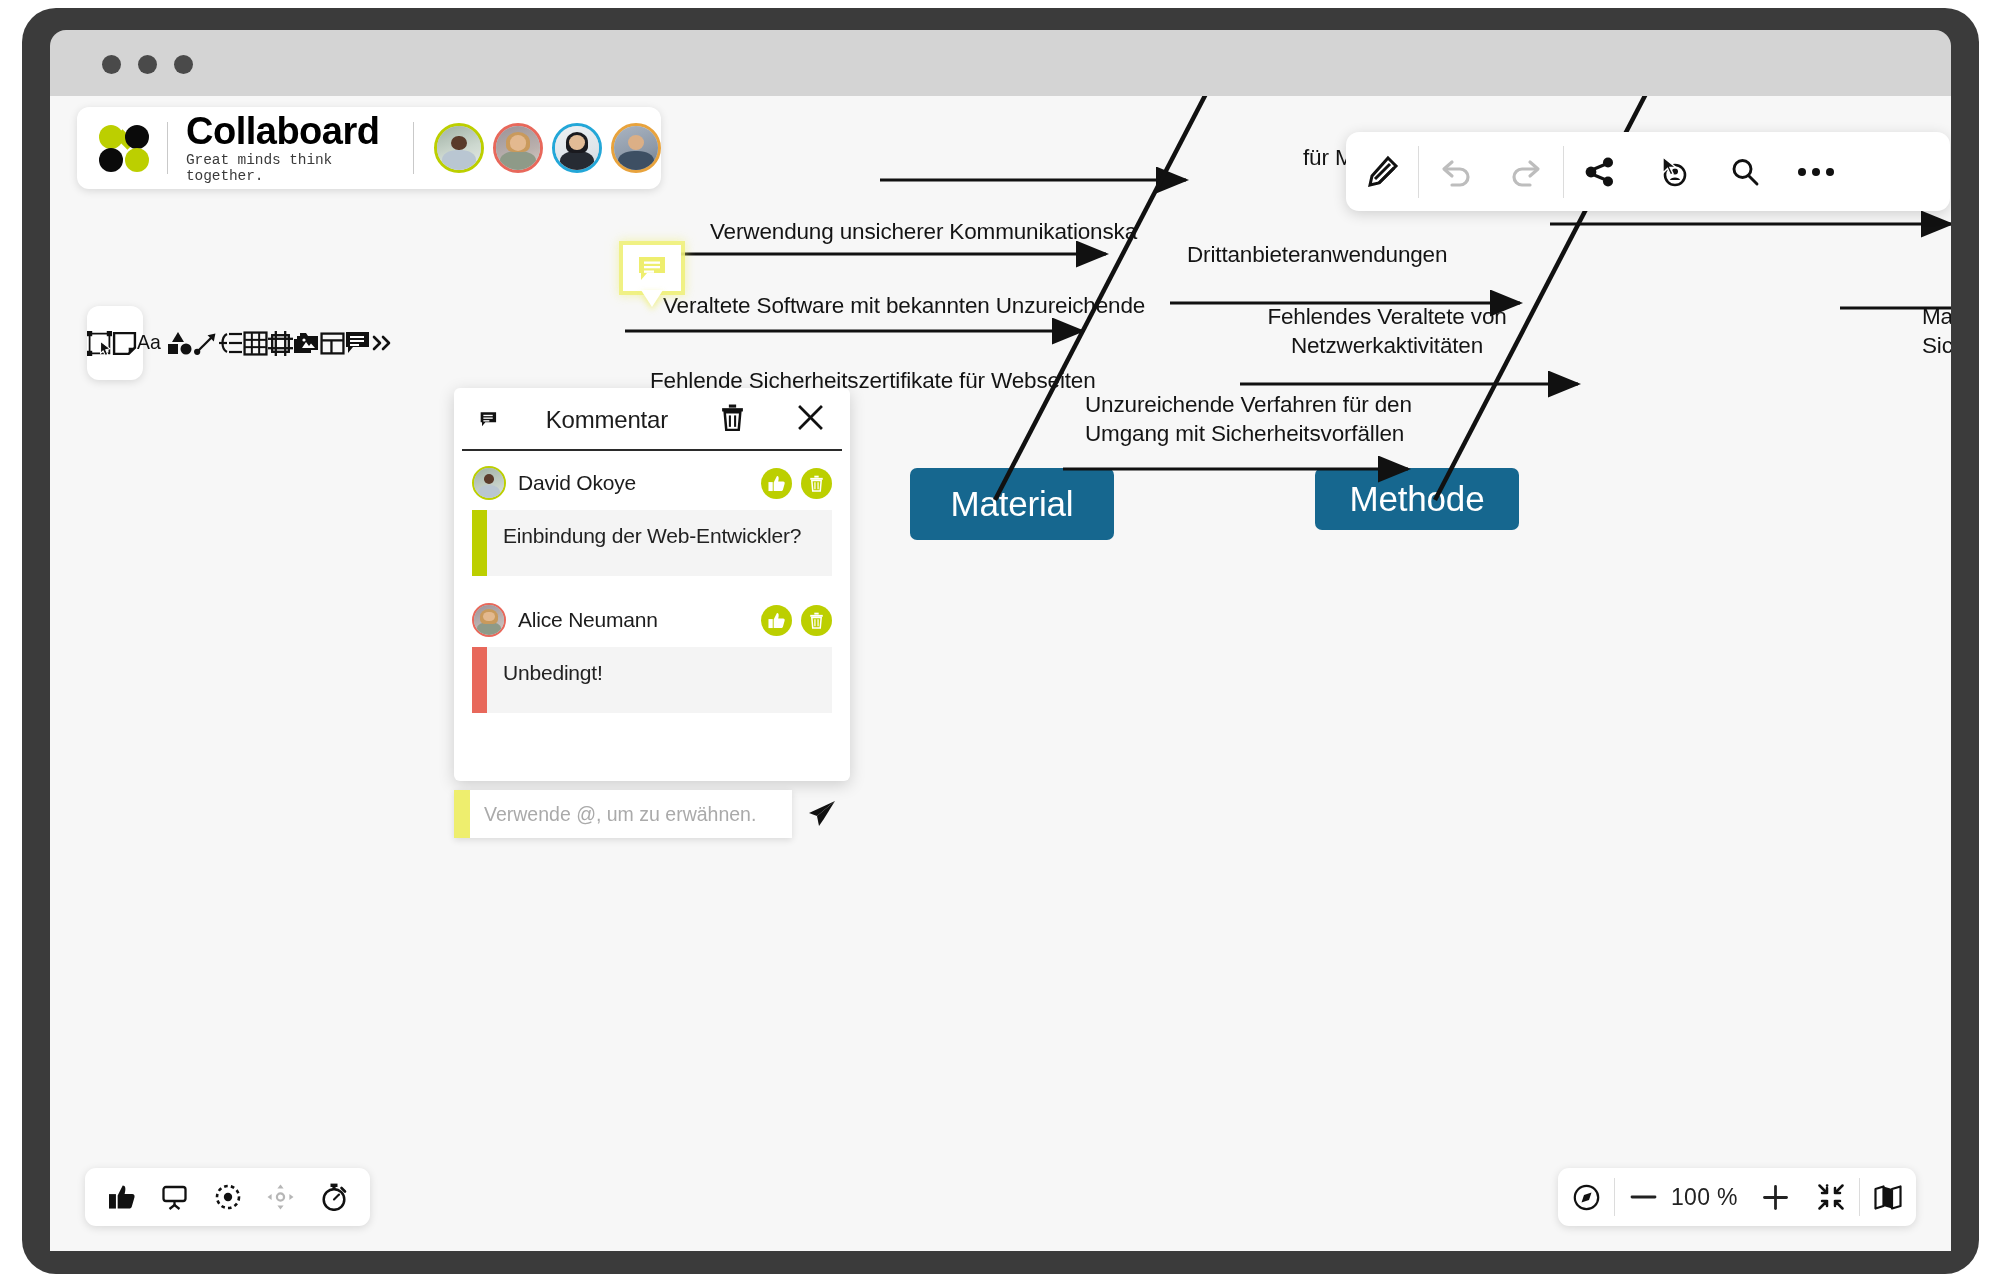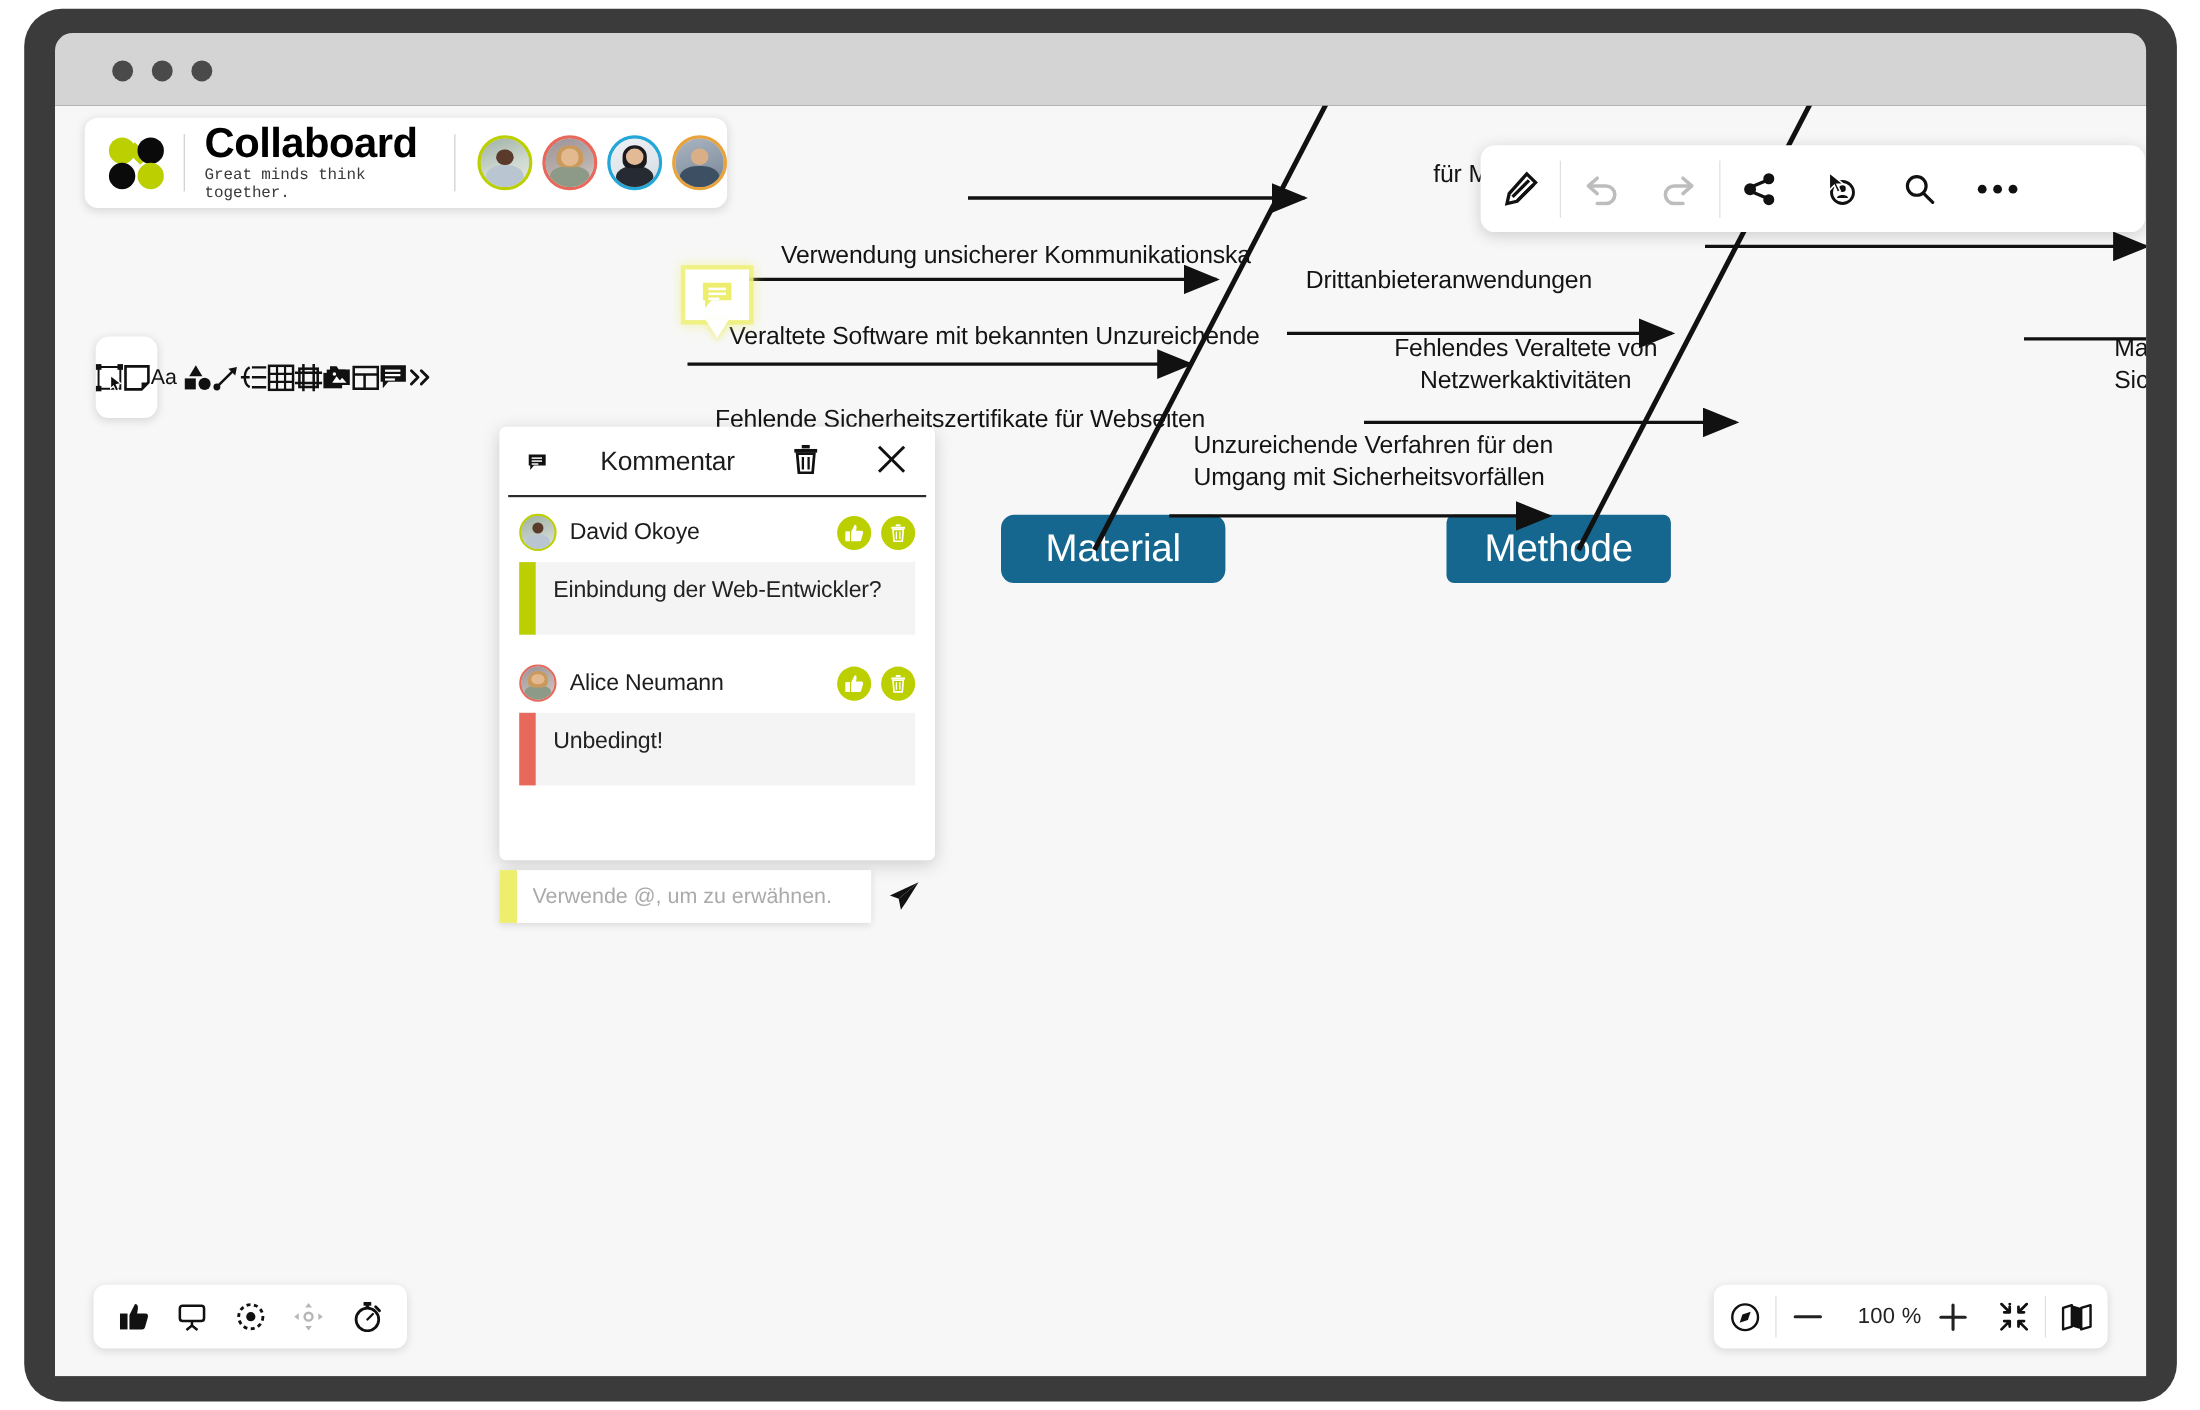--- a/index.html
+++ b/index.html
@@ -267,21 +267,21 @@
     right: 35px; bottom: 25px;
     height: 58px;
     background: #ffffff;
     border-radius: 11px;
     box-shadow: 0 2px 9px rgba(0,0,0,.13);
     display: flex; align-items: center;
     z-index: 30;
   }
   .zb-btn { width: 56px; height: 58px; display:flex; align-items:center; justify-content:center; cursor:pointer; }
   .zb-sep { width: 1px; height: 38px; background: #dcdcdc; }
-  #zoom-level { font-size: 20px; color: #222; width: 76px; text-align:right; letter-spacing:.3px; }
+  #zoom-level { font-size: 23px; color: #222; width: 76px; text-align:left; letter-spacing:.3px; }
 </style>
 </head>
 <body>
 
 <div id="app-window">
 
   <div id="title-bar">
     <span class="win-dot d1"></span>
     <span class="win-dot d2"></span>
     <span class="win-dot d3"></span>
@@ -315,21 +315,21 @@
       <div class="fb-label" style="left:600px; top:271px;">Fehlende Sicherheitszertifikate für Webseiten</div>
       <div class="fb-label" style="left:1253px; top:48px;">für Mitarbeiter</div>
       <div class="fb-label" style="left:1137px; top:145px;">Drittanbieteranwendungen</div>
       <div class="fb-label" style="left:1212px; top:207px; text-align:center; width:250px;">Fehlendes Veraltete von
 Netzwerkaktivitäten</div>
       <div class="fb-label" style="left:1035px; top:295px;">Unzureichende Verfahren für den
 Umgang mit Sicherheitsvorfällen</div>
       <div class="fb-label" style="left:1872px; top:207px;">Ma
 Sic</div>
 
-      <div class="fb-cat" style="left:860px; top:372px; width:204px; height:62px;border-radius:12px;">Material</div>
+      <div class="fb-cat" style="left:860px; top:372px; width:204px; height:72px;">Material</div>
       <div class="fb-cat" style="left:1265px; top:372px; width:204px; height:62px;">Methode</div>
     </div>
 
     <div id="comment-pin">
       <div class="pin-body"></div>
       <div class="pin-tip"></div>
       <svg style="position:absolute;left:15px;top:11px;" width="28" height="25" viewBox="0 0 28 25">
         <path d="M1,1 H27 V17 H9 L3,24 V17 H1 Z" fill="#eeee6e"></path>
         <rect x="6" y="5.5" width="16" height="2.3" fill="#ffffff"></rect>
         <rect x="6" y="10" width="16" height="2.3" fill="#ffffff"></rect>

